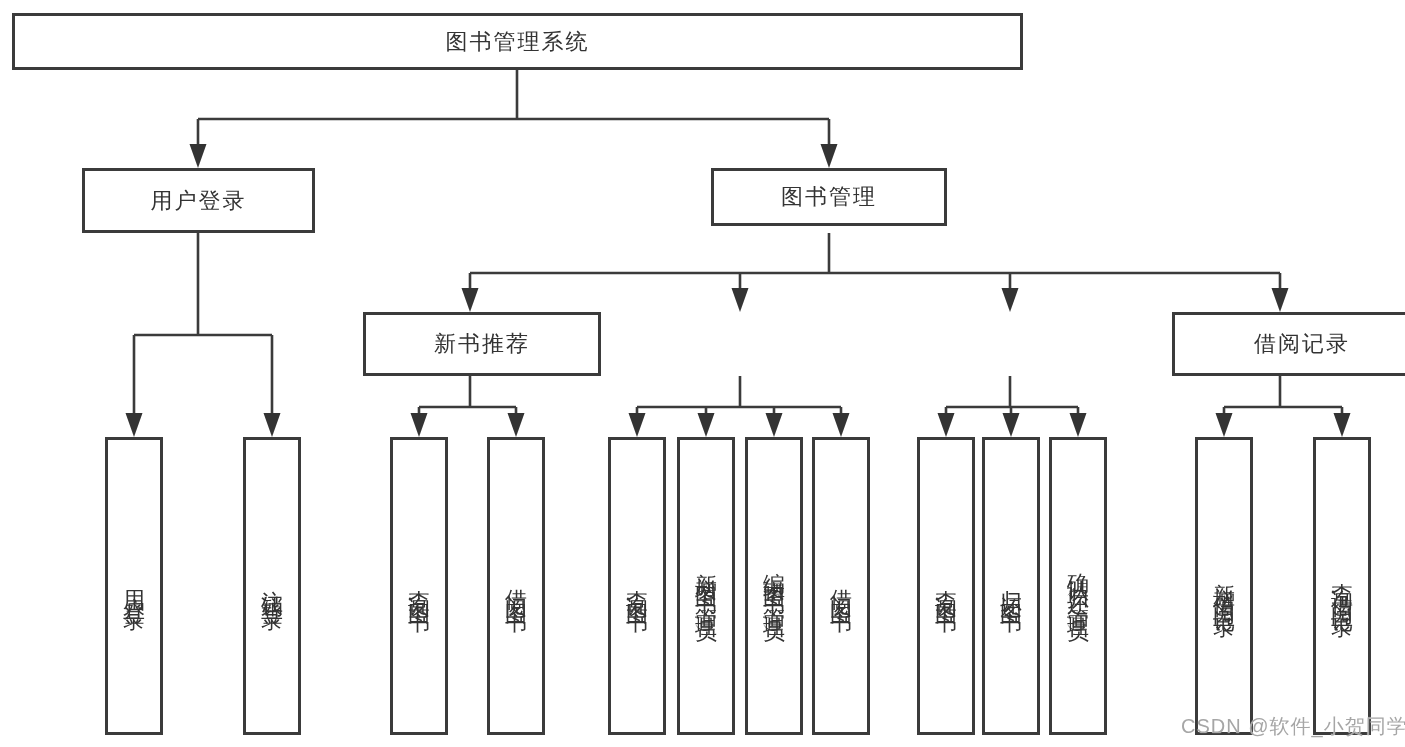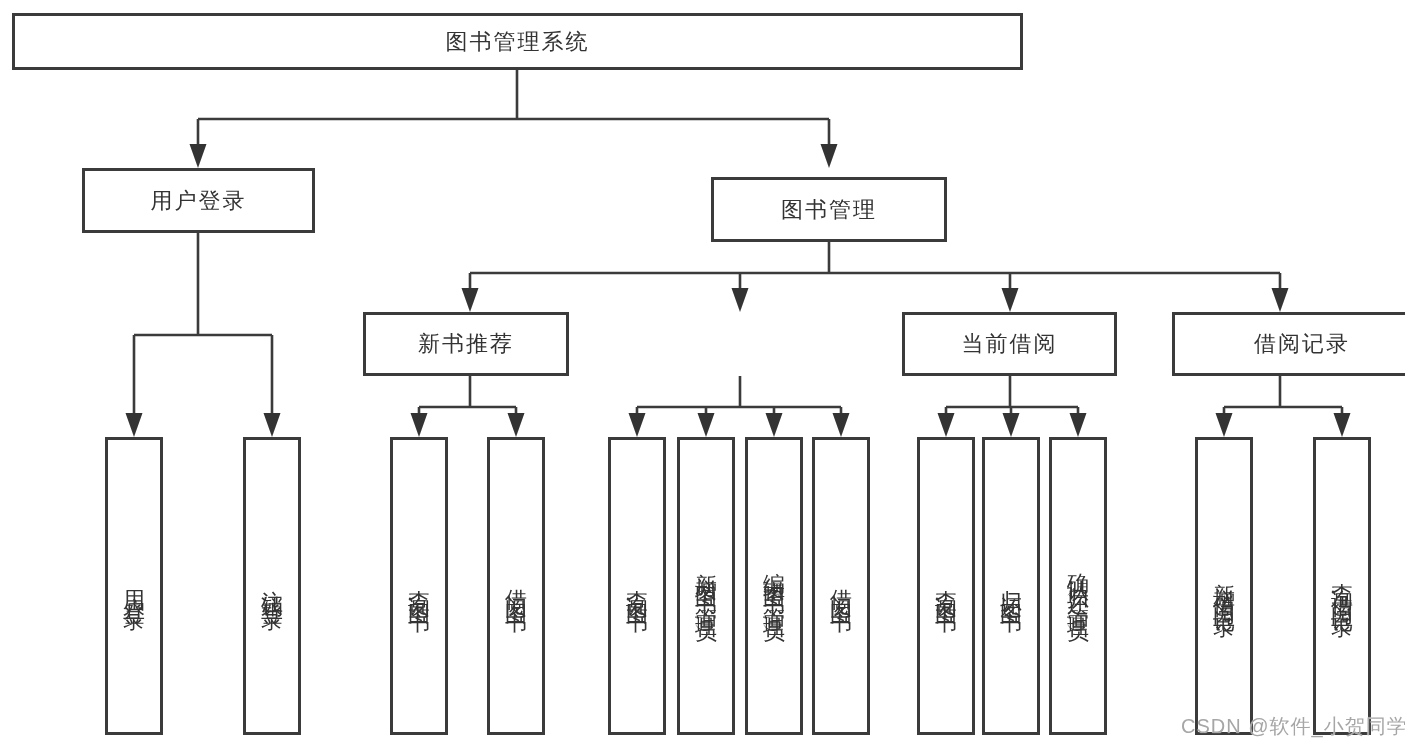--- a/index.html
+++ b/index.html
@@ -98,24 +98,23 @@
       <polygon points="1002.5,413 1019.5,413 1011,437"></polygon>
       <polygon points="1069.5,413 1086.5,413 1078,437"></polygon>
       <polygon points="1215.5,413 1232.5,413 1224,437"></polygon>
       <polygon points="1333.5,413 1350.5,413 1342,437"></polygon>
     </g>
   </svg>
 
   <div class="box" style="left:12px; top:13px; width:1011px; height:57px;">图书管理系统</div>
 
   <div class="box" style="left:82px; top:168px; width:233px; height:65px;">用户登录</div>
-  <div class="box" style="left:711px; top:177px; width:236px; height:65px;">图书管理</div>
+  <div class="box" style="left:711px; top:168px; width:236px; height:58px;">图书管理</div>
 
-  <div class="box" style="left:363px; top:312px; width:206px; height:64px;">新书推荐</div>
-  <div class="box" style="left:902px; top:312px; width:215px; height:64px;">当前借阅</div>
+  <div class="box" style="left:363px; top:312px; width:238px; height:64px;">新书推荐</div>
   <div class="box" style="left:1172px; top:312px; width:260px; height:64px;">借阅记录</div>
 
   <div class="box leaf" style="left:105px; top:437px; width:58px; height:298px;">用户登录</div>
   <div class="box leaf" style="left:243px; top:437px; width:58px; height:298px;">注销登录</div>
 
   <div class="box leaf" style="left:390px; top:437px; width:58px; height:298px;">查询图书</div>
   <div class="box leaf" style="left:487px; top:437px; width:58px; height:298px;">借阅图书</div>
 
   <div class="box leaf" style="left:608px; top:437px; width:58px; height:298px;">查询图书</div>
   <div class="box leaf" style="left:677px; top:437px; width:58px; height:298px;">新增图书（管理员）</div>

